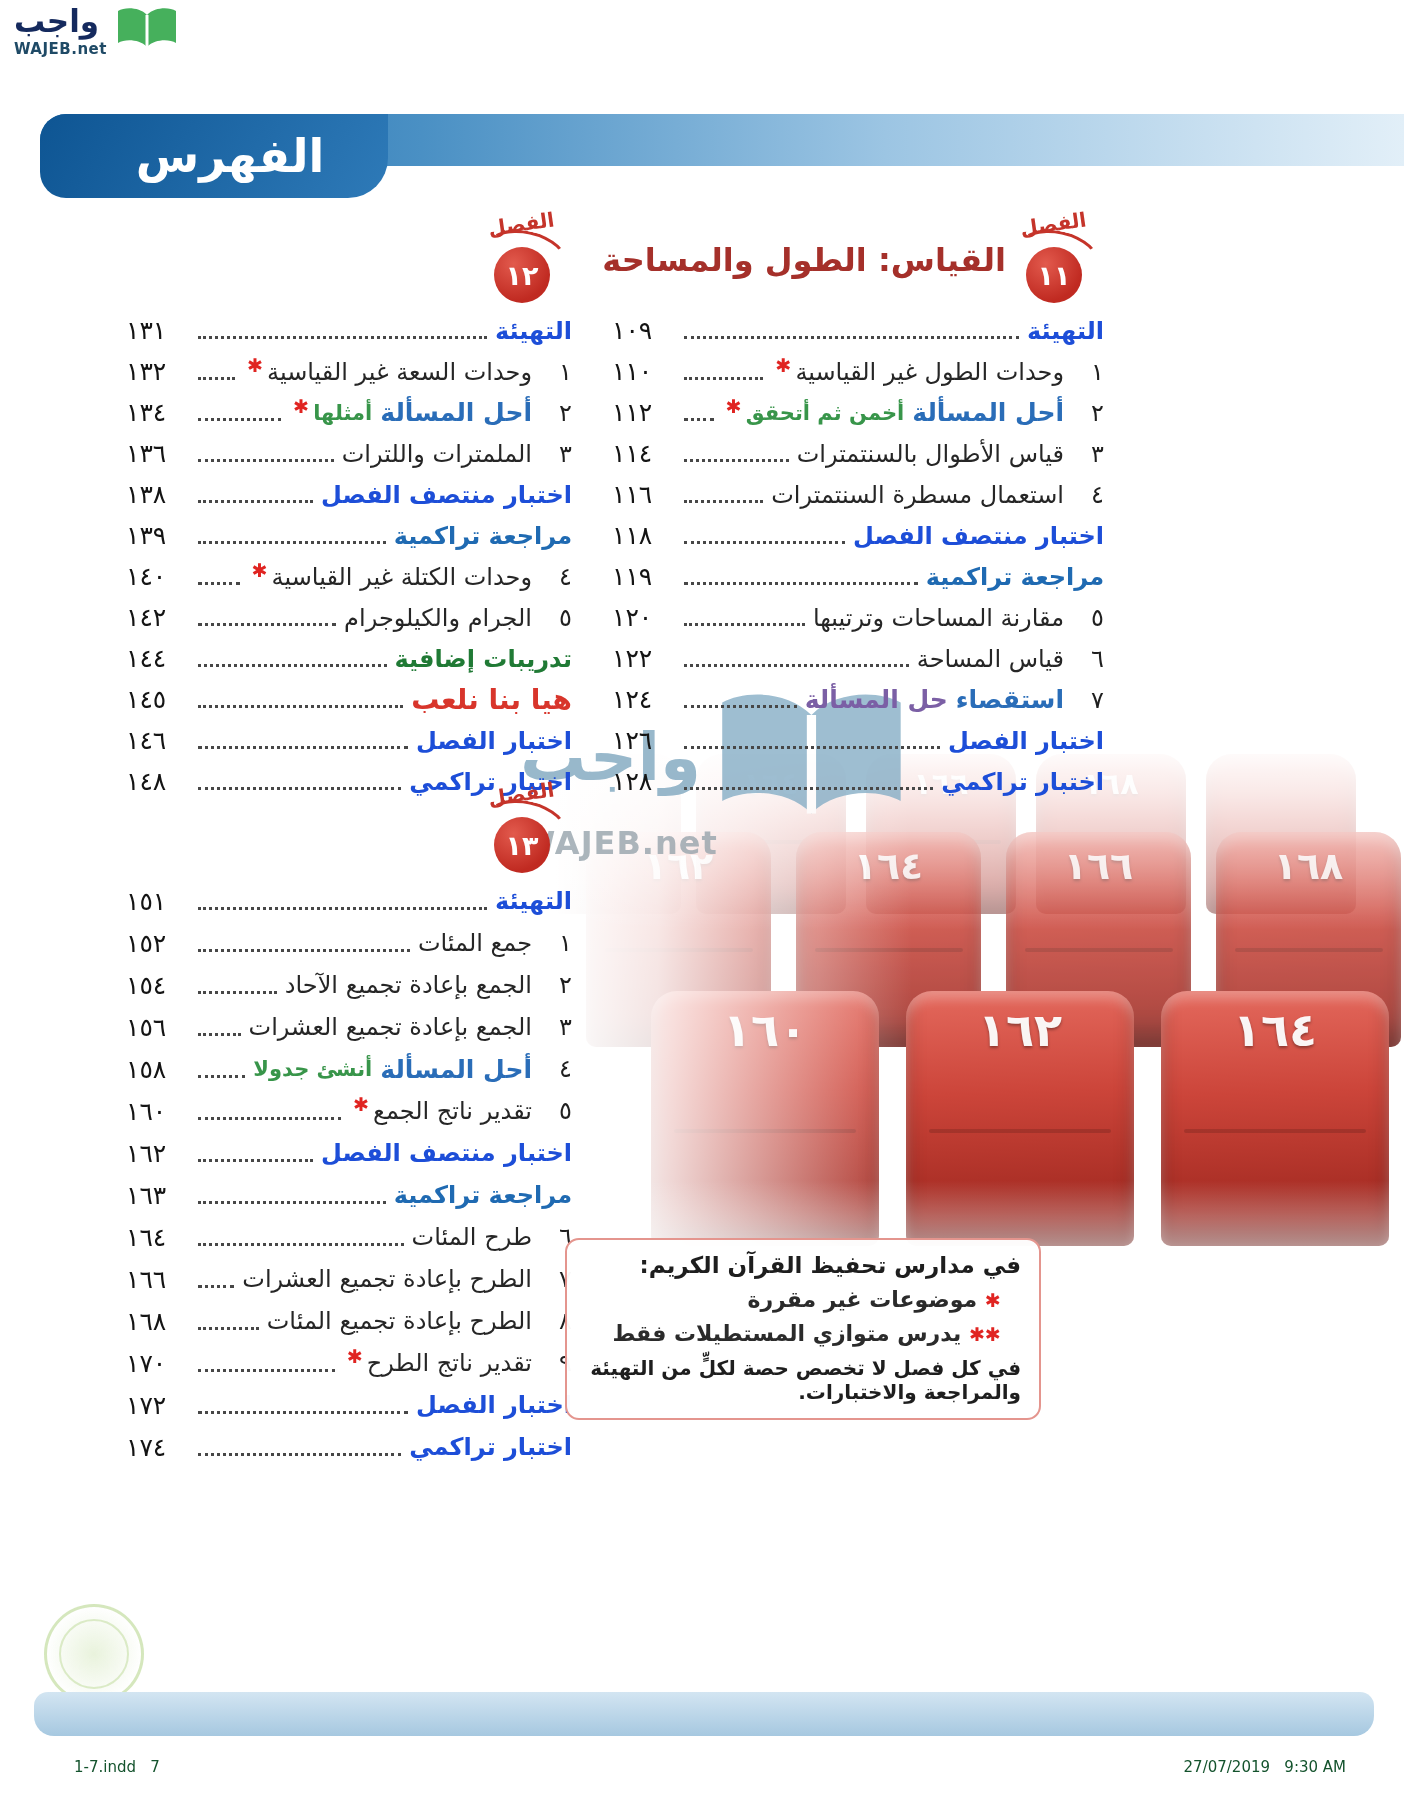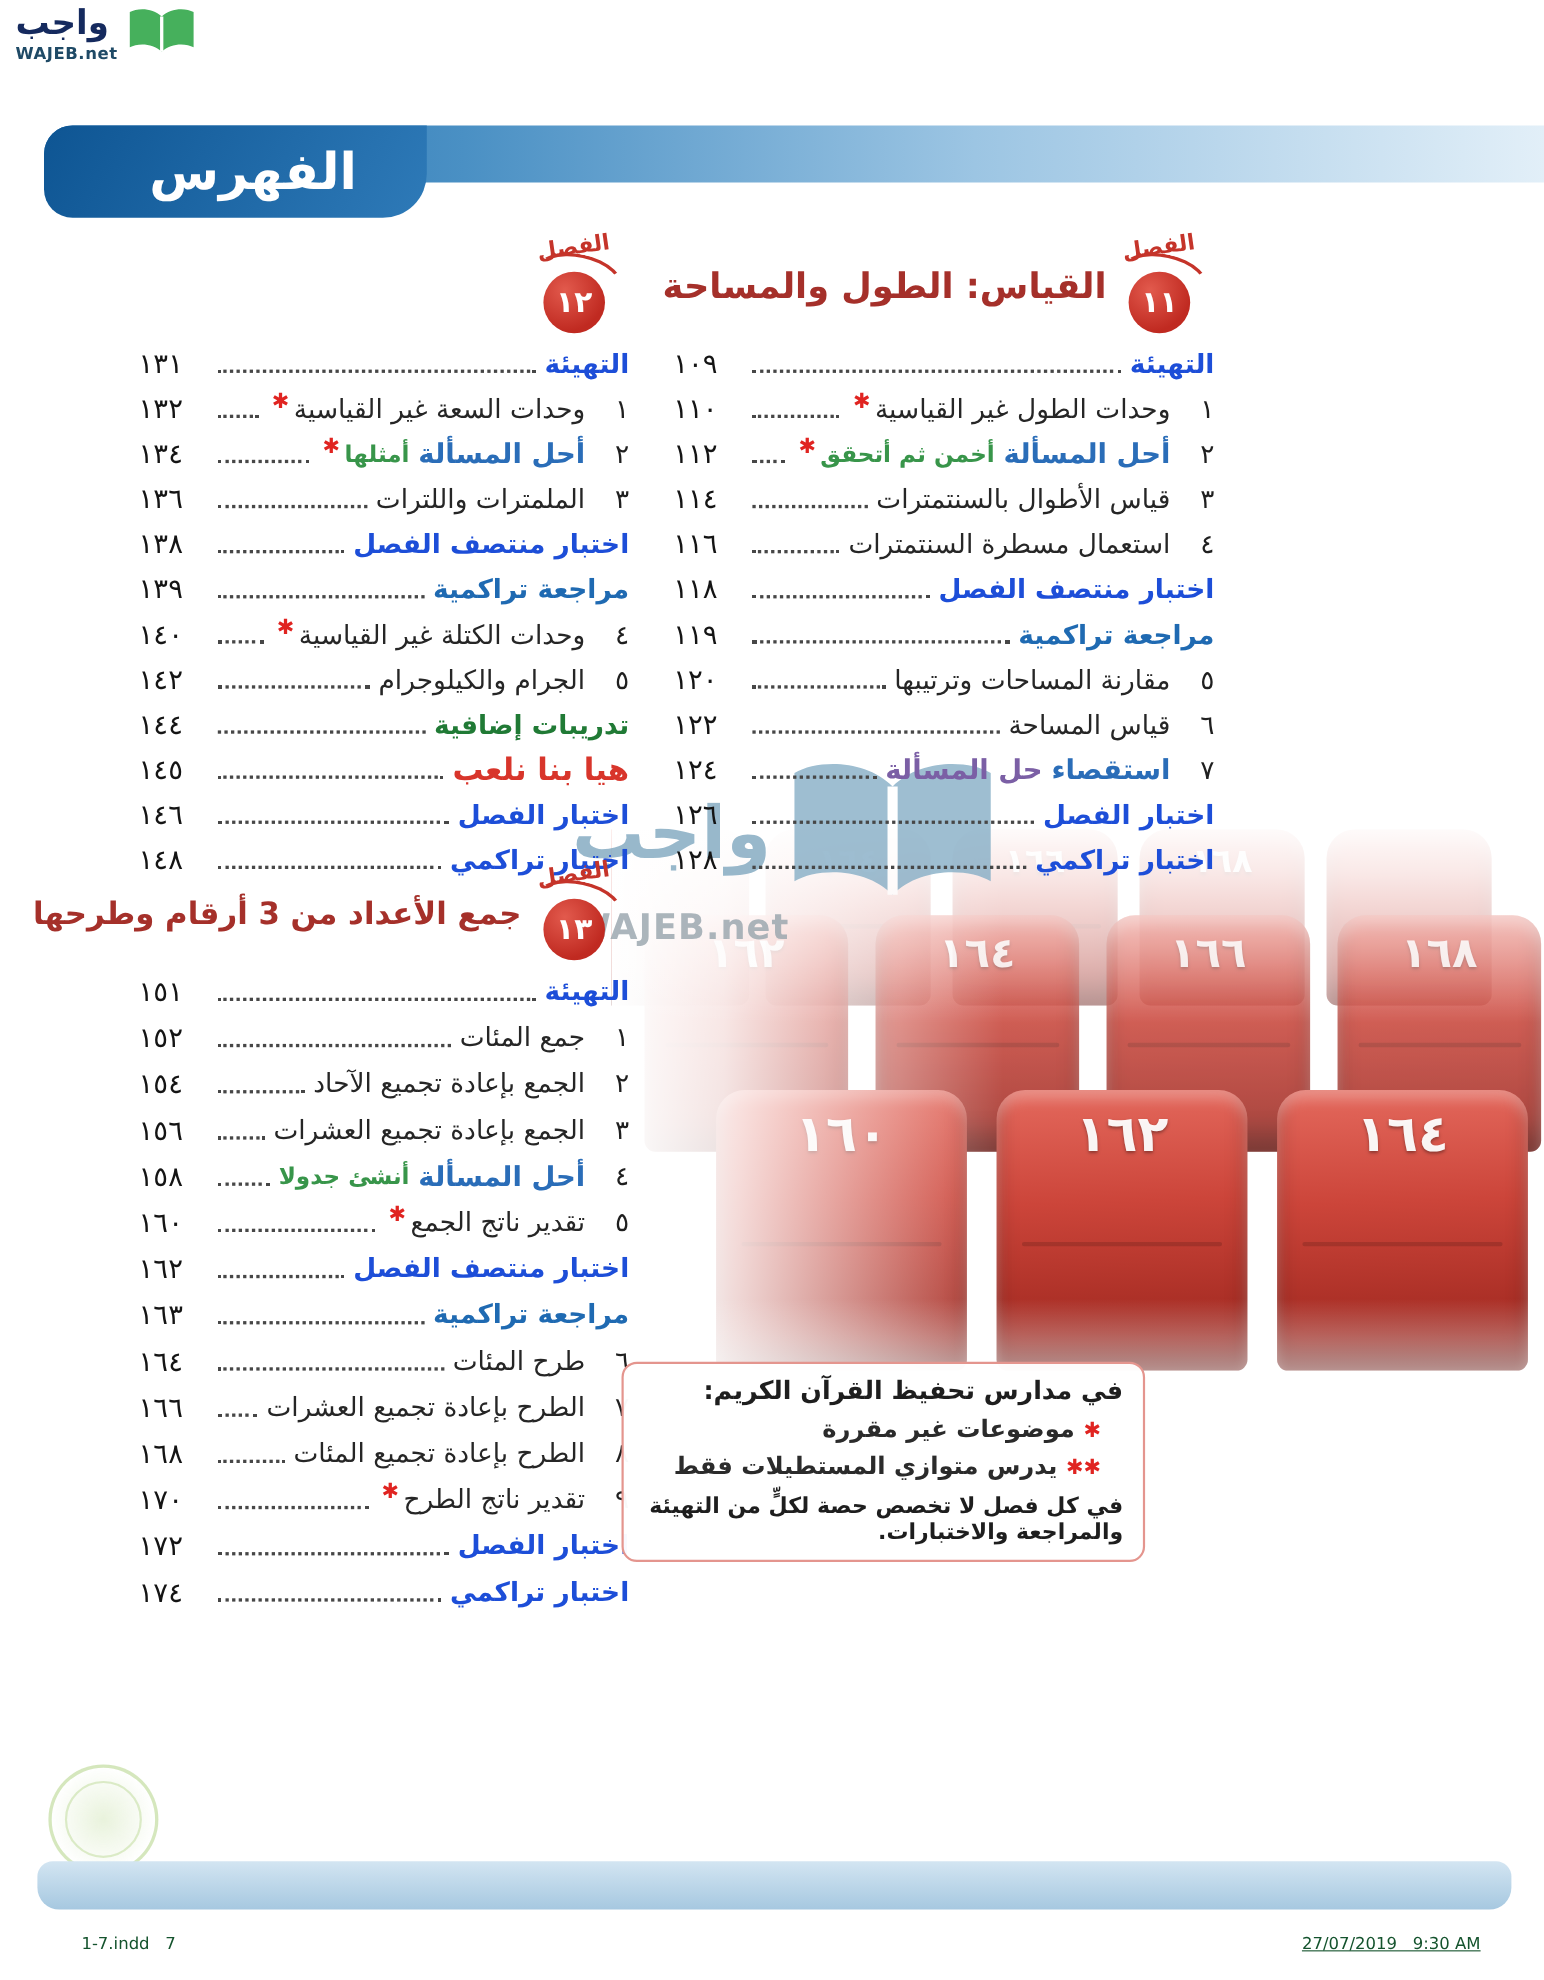--- a/index.html
+++ b/index.html
@@ -100,21 +100,21 @@
 
   
   .bottom-bar{position:absolute;left:34px;top:1692px;width:1340px;height:44px;z-index:2;
         background:linear-gradient(180deg,#d3e5f2,#a6c8e0);border-radius:14px 14px 20px 20px;}
   .stamp{position:absolute;left:44px;top:1604px;width:94px;height:94px;border-radius:50%;z-index:1;
         border:3px solid rgba(150,195,90,.4);
         background:radial-gradient(circle,rgba(175,210,130,.28),rgba(175,210,130,0) 72%);}
   .stamp::after{content:"";position:absolute;inset:12px;border-radius:50%;border:2px solid rgba(150,195,90,.3);}
   .pf{position:absolute;top:1758px;font-size:15px;color:#14532d;white-space:pre;z-index:3;}
   .pf-left{left:74px;}
-  .pf-right{right:58px;text-decoration:underline;}
+  .pf-right{right:58px;}
 </style>
 </head>
 <body>
 
 <div class="page">
 
   <div class="seats">
     <div class="seat rA" style="left:-25px;top:18px"></div>
     <div class="seat rA" style="left:140px;top:18px">
         <span class="seat-num">١٦٤</span>
@@ -343,21 +343,20 @@
     </div>
   </div>
 
   <div class="col col-ch13" dir="rtl">
     <div class="chap-head">
       <div class="badge">
         <span class="badge-arc-label">الفصل</span>
         <span class="badge-arc"></span>
         <span class="badge-circle">١٣</span>
       </div>
-      <h2 class="chap-title">جمع الأعداد من 3 أرقام وطرحها</h2>
     </div>
     <div class="rows rows-13">
       <div class="row">
           <span class="lbl k-green">التهيئة</span>
           <span class="leader"></span>
           <span class="pg">١٥١</span>
         </div>
       <div class="row">
           <span class="lnum">١</span>
           <span class="lbl">جمع المئات</span>

